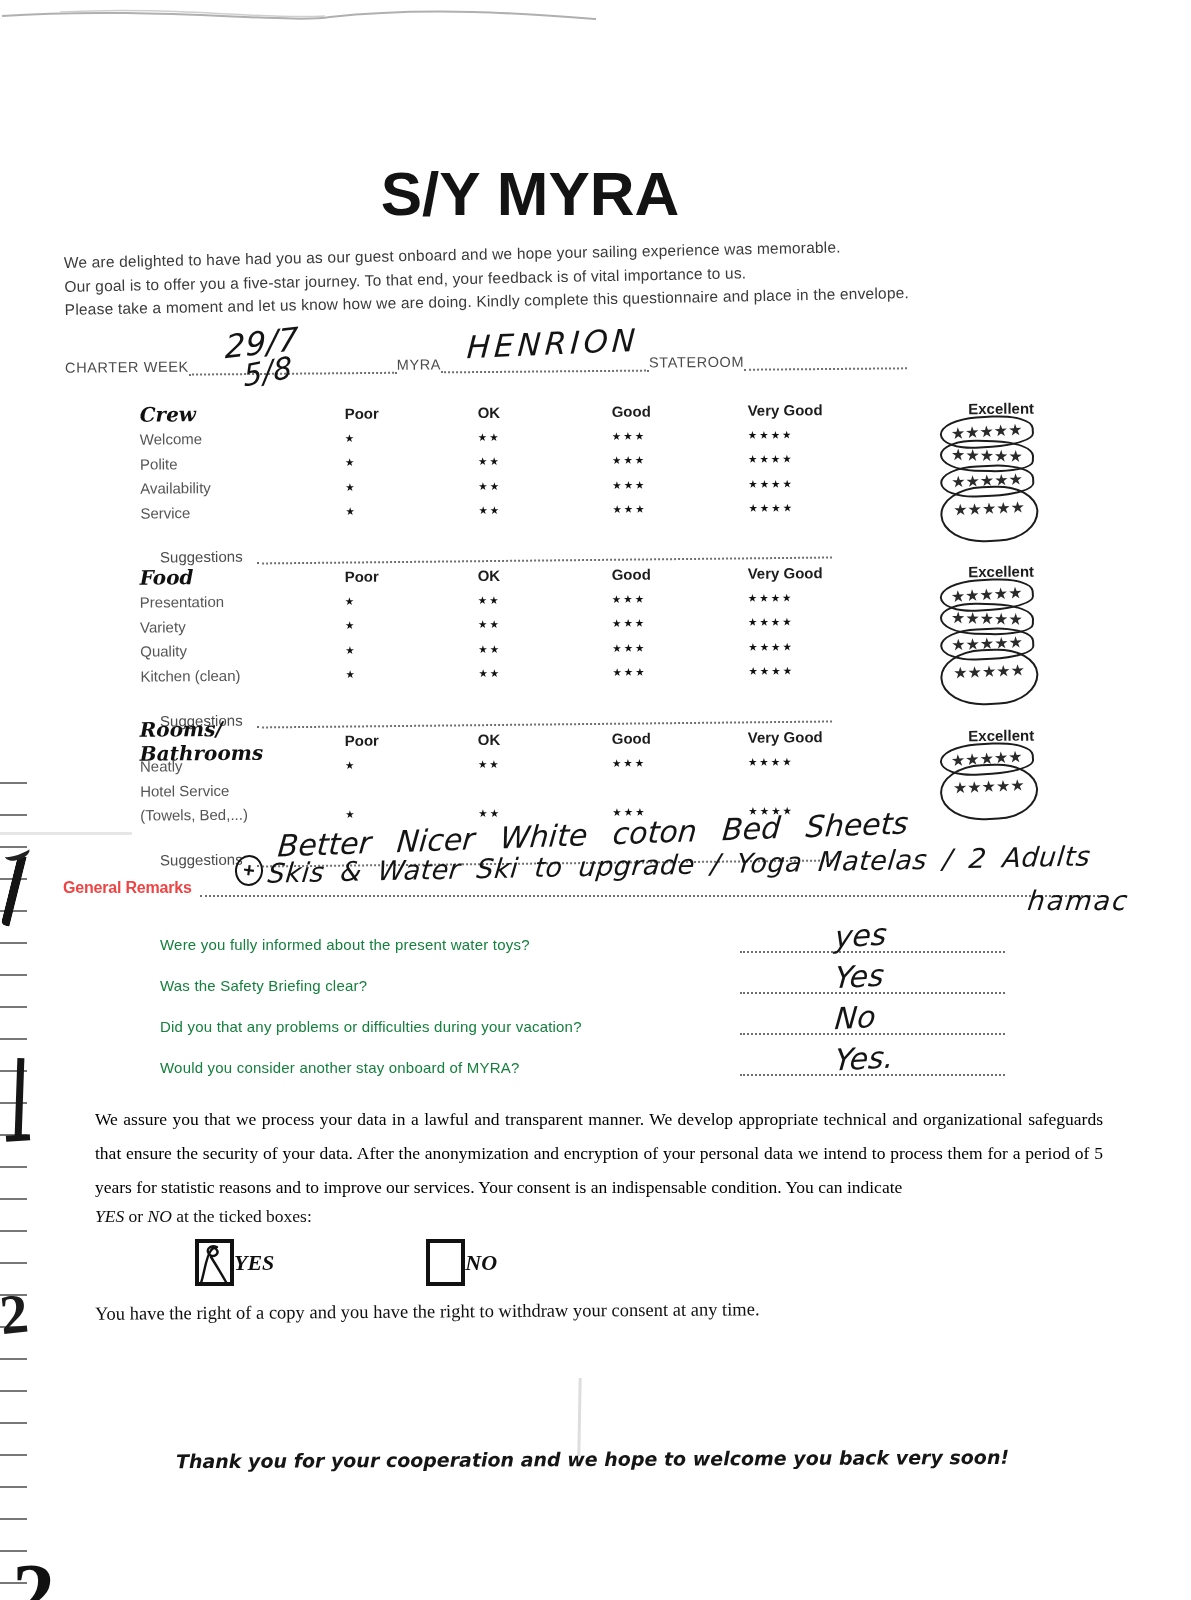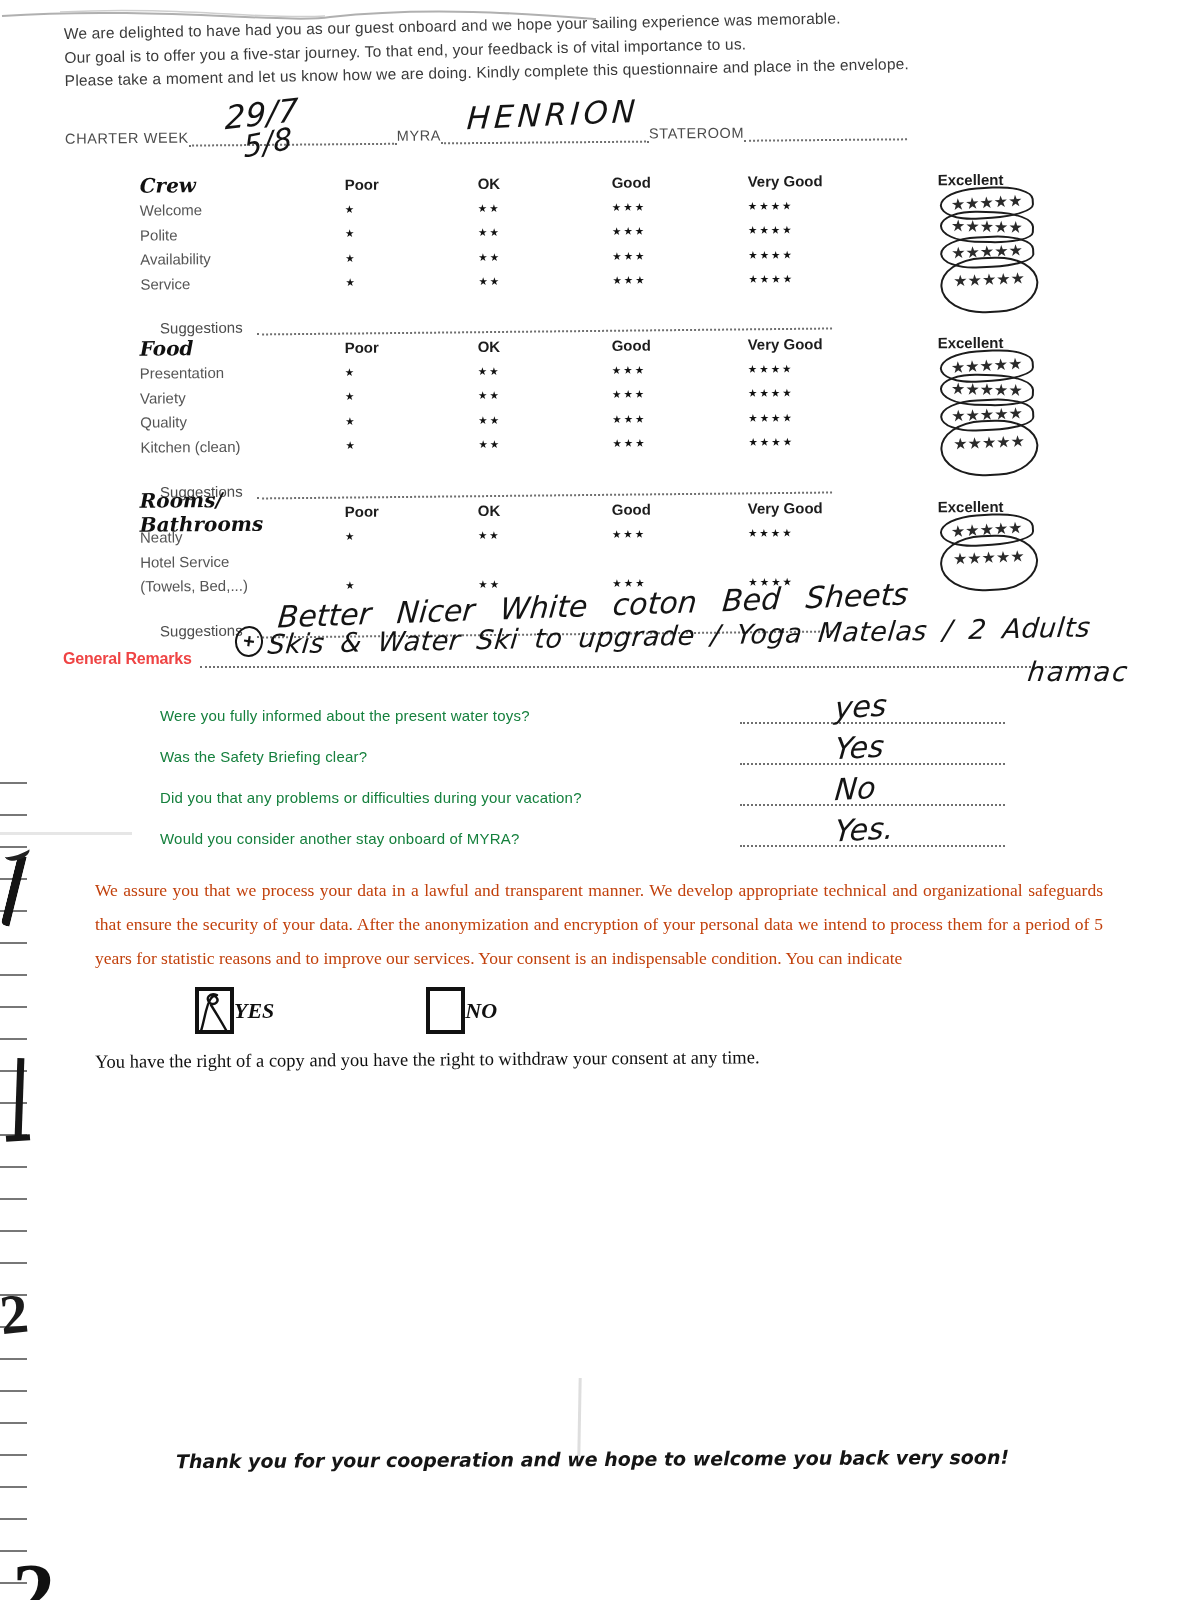--- a/index.html
+++ b/index.html
@@ -44,21 +44,21 @@
            transform:rotate(-2deg) skewX(-6deg);white-space:nowrap;}
 
   
   .sections{margin:26px 0 0 140px;width:925px;}
   .rating-section{position:relative;}
   .rating-section:first-child{margin-top:0;}
   .rgrid{display:grid;grid-template-columns:205px 133px 134px 136px 190px 127px;grid-auto-rows:24.5px;
          align-items:center;transform:rotate(-.45deg);}
   .sec-title{font-family:"DejaVu Serif",serif;font-style:italic;font-weight:bold;font-size:20px;color:#101010;}
   .colhead{font-weight:bold;font-size:15px;color:#1c1c1c;}
-  .exhead{}
+  .exhead{text-align:center;}
   .rowlabel{font-size:15px;color:#555;}
   .stars{font-family:"DejaVu Sans",sans-serif;font-size:10.5px;letter-spacing:2px;color:#111;}
   .excell{position:relative;height:24.5px;}
   .circ{position:absolute;left:2px;top:-5px;border:2.5px solid #1c1c1c;border-radius:48% 52% 55% 45%/60% 55% 45% 60%;
         padding:4px 9px 5px;white-space:nowrap;z-index:2;background:transparent;}
   .circ.rot0{transform:rotate(-3deg);} .circ.rot1{transform:rotate(2deg);} .circ.rot2{transform:rotate(-2deg);}
   .circ.big{top:-8px;padding:11px 11px 22px;border-radius:50% 50% 48% 52%/55% 55% 60% 58%;transform:rotate(-2deg);}
   .sugg{position:relative;display:flex;align-items:flex-end;margin:24px 0 0 20px;width:672px;
         font-size:15px;color:#4c4c4c;transform:rotate(-.6deg);}
   .sugg .dot{flex:1;margin-left:14px;}
@@ -81,21 +81,21 @@
   
   .questions{margin:38px 0 0 160px;width:845px;display:flex;flex-direction:column;gap:23px;}
   .qrow{display:flex;align-items:flex-end;}
   .qtext{font-size:15px;color:#15803d;letter-spacing:.2px;}
   .qfill{flex:1;}
   .ansline{position:relative;flex:0 0 265px;border-bottom:2px dotted #6f6f6f;height:16px;}
   .hw-ans{position:absolute;left:95px;bottom:-2px;font-size:30px;transform:rotate(-3deg) skewX(-8deg);}
 
   
   .consent{margin:26px 0 0 95px;width:1008px;font-family:"Liberation Serif",serif;font-size:17.5px;
-           line-height:1.95;text-align:justify;color:#c2410c;}
+           line-height:1.95;text-align:justify;color:#000000;}
   .tickline{margin:2px 0 0 95px;font-family:"Liberation Serif",serif;font-size:17.5px;color:#101010;}
   .tickline .it{font-style:italic;}
   .cbrow{display:flex;margin:12px 0 0 195px;gap:152px;align-items:center;}
   .cbitem{display:flex;align-items:center;}
   .cbox{position:relative;width:31px;height:39px;border:4px solid #111;}
   .cbox svg{position:absolute;left:-2px;top:0;}
   .cblabel{font-family:"Liberation Serif",serif;font-style:italic;font-weight:bold;font-size:22px;color:#101010;}
   .rights{margin:14px 0 0 95px;font-family:"Liberation Serif",serif;font-size:18.5px;color:#101010;
           transform:rotate(-.4deg);}
 
@@ -117,20 +117,21 @@
   <div class="left-ticks"></div>
   <div class="scribble-1"></div>
   <div class="scribble-1b"></div>
   <div class="scribble-bar"></div>
   <div class="scribble-bar-foot"></div>
   <div class="scribble-two">2</div>
   <div class="corner-two">2</div>
   <div class="smudge"></div>
   <div class="crease"></div>
 
+  <h1 class="title">S/Y MYRA</h1>
   <div class="intro">
     <div>We are delighted to have had you as our guest onboard and we hope your sailing experience was memorable.</div>
     <div>Our goal is to offer you a five-star journey. To that end, your feedback is of vital importance to us.</div>
     <div>Please take a moment and let us know how we are doing. Kindly complete this questionnaire and place in the envelope.</div>
   </div>
 
   <div class="charter">
     <span class="lbl">CHARTER WEEK</span>
     <span class="dot d1"></span>
     <span class="lbl">MYRA</span>
@@ -308,20 +309,23 @@
       <div class="qrow">
         <span class="qtext">Would you consider another stay onboard of MYRA?</span>
         <span class="qfill"></span>
         <span class="ansline">
           <span class="hw hw-ans">Yes.</span>
         </span>
       </div>
     </div>
 
   <div class="consent">We assure you that we process your data in a lawful and transparent manner. We develop appropriate technical and organizational safeguards that ensure the security of your data. After the anonymization and encryption of your personal data we intend to process them for a period of 5 years for statistic reasons and to improve our services. Your consent is an indispensable condition. You can indicate</div>
+  <div class="tickline">
+    <span class="it">YES</span><span> or </span><span class="it">NO</span><span> at the ticked boxes:</span>
+  </div>
   <div class="cbrow">
     <div class="cbitem">
       <span class="cbox">
         <svg width="36" height="42" viewBox="0 0 36 42">
           <path d="M20 4 C12 1, 8 8, 13 12 C18 15, 23 10, 19 6 C15 2, 11 12, 9 20 C7 28, 6 34, 4 40" stroke="#111" stroke-width="2.4" fill="none" stroke-linecap="round"></path>
           <path d="M14 14 C19 22, 24 30, 29 39" stroke="#111" stroke-width="2.4" fill="none" stroke-linecap="round"></path>
         </svg>
       </span>
       <span class="cblabel">YES</span>
     </div>

